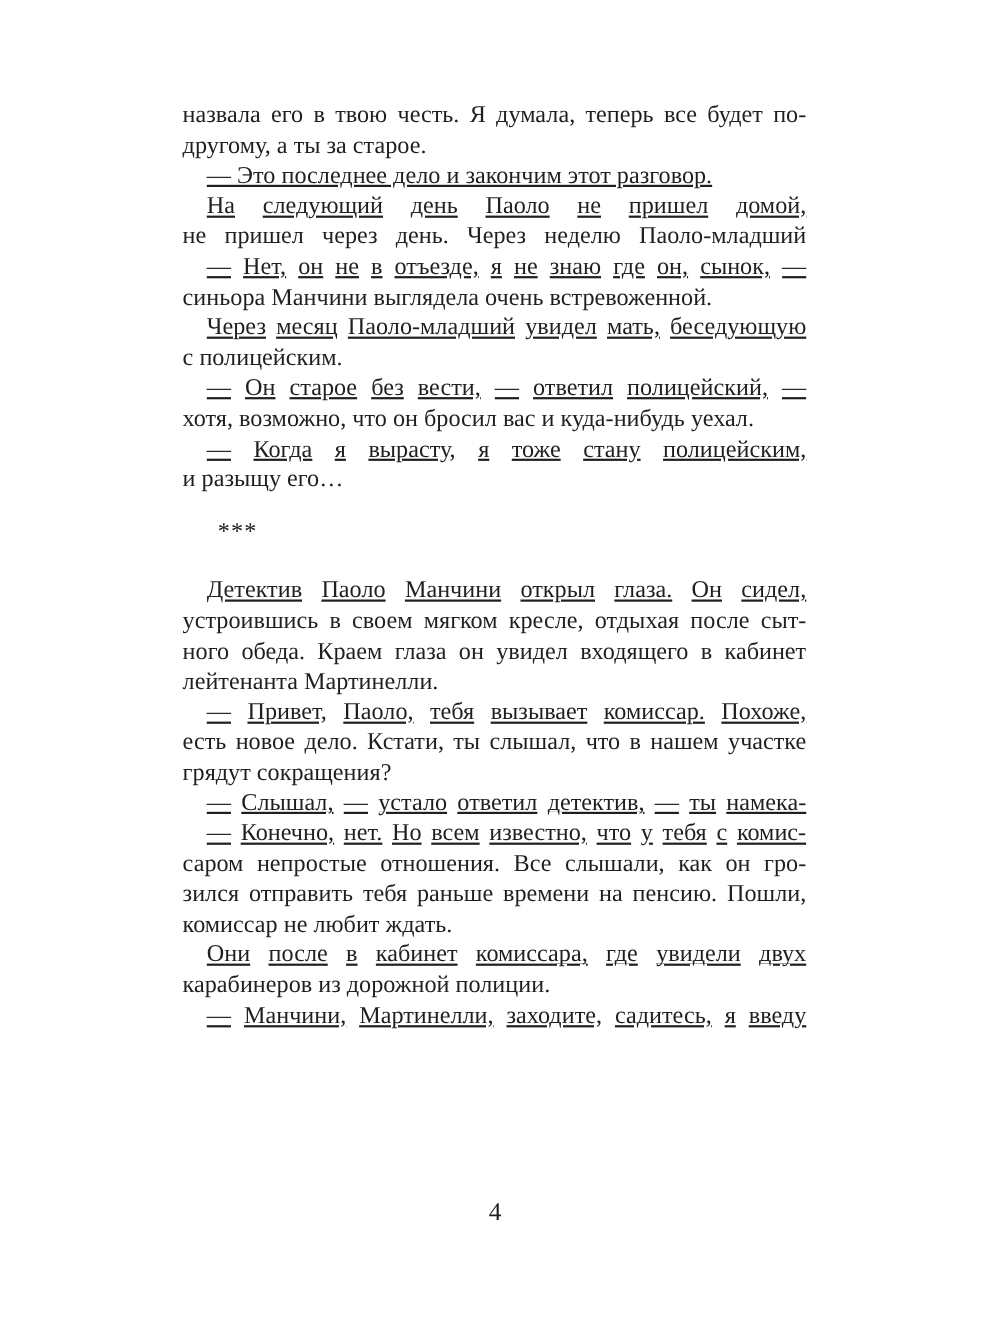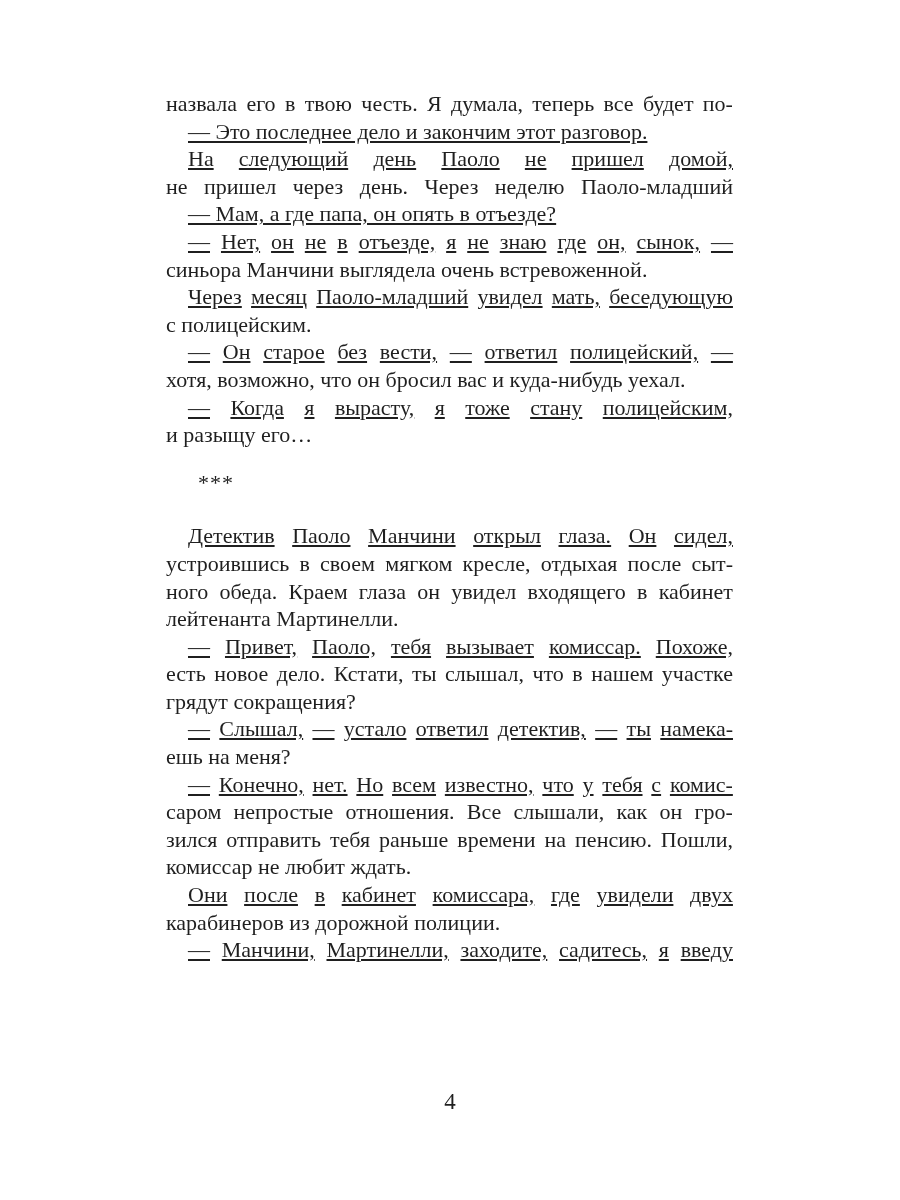--- a/index.html
+++ b/index.html
@@ -67,40 +67,40 @@
         <span>в</span>
         <span>твою</span>
         <span>честь.</span>
         <span>Я</span>
         <span>думала,</span>
         <span>теперь</span>
         <span>все</span>
         <span>будет</span>
         <span>по-</span>
       </div>
+      <div class="text-line">другому, а ты за старое.</div>
       <div class="text-line ind">— Это последнее дело и закончим этот разговор.</div>
       <div class="text-line jl ind">
         <span>На</span>
         <span>следующий</span>
         <span>день</span>
         <span>Паоло</span>
         <span>не</span>
         <span>пришел</span>
         <span>домой,</span>
       </div>
       <div class="text-line jl">
         <span>не</span>
         <span>пришел</span>
         <span>через</span>
         <span>день.</span>
         <span>Через</span>
         <span>неделю</span>
         <span>Паоло-младший</span>
       </div>
-      <div class="text-line ind">— Мам, а где папа, он опять в отъезде?</div>
       <div class="text-line jl ind">
         <span>—</span>
         <span>Нет,</span>
         <span>он</span>
         <span>не</span>
         <span>в</span>
         <span>отъезде,</span>
         <span>я</span>
         <span>не</span>
         <span>знаю</span>
@@ -200,21 +200,20 @@
         <span>—</span>
         <span>Слышал,</span>
         <span>—</span>
         <span>устало</span>
         <span>ответил</span>
         <span>детектив,</span>
         <span>—</span>
         <span>ты</span>
         <span>намека-</span>
       </div>
-      <div class="text-line">ешь на меня?</div>
       <div class="text-line jl ind">
         <span>—</span>
         <span>Конечно,</span>
         <span>нет.</span>
         <span>Но</span>
         <span>всем</span>
         <span>известно,</span>
         <span>что</span>
         <span>у</span>
         <span>тебя</span>

